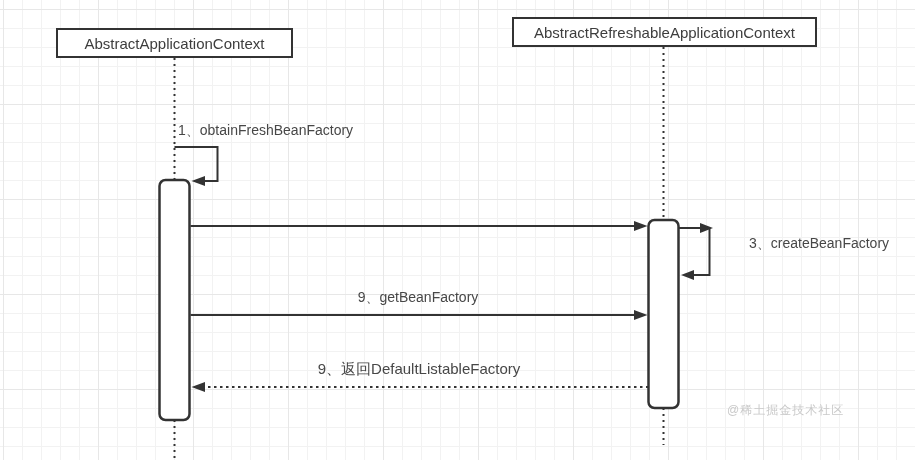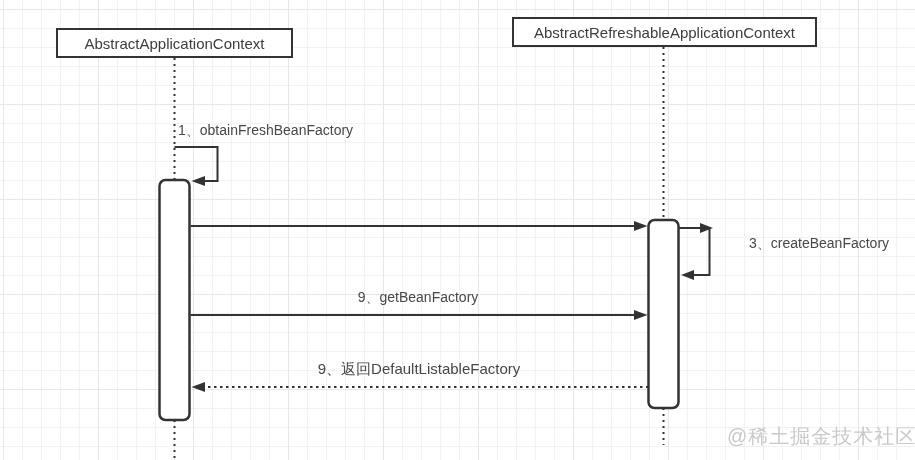--- a/index.html
+++ b/index.html
@@ -49,22 +49,22 @@
   }
   .msg-label.centered { text-align: center; }
   .lbl-1 { left: 178px; top: 122px; }
   .lbl-2 { left: 190px; top: 203px; width: 456px; }
   .lbl-3 { left: 721px; top: 235px; margin-left: 28px; }
   .lbl-4 { left: 190px; top: 289px; width: 456px; }
   .lbl-5 { left: 190px; top: 360px; width: 458px; font-size: 15px; }
   .watermark {
     position: absolute;
     left: 727px;
-    top: 423px;
-    font-size: 20px;
+    top: 402px;
+    font-size: 12px;
     color: #c9c9c9;
     letter-spacing: 1px;
     white-space: nowrap;
   }
 </style>
 </head>
 <body>
 
 <div class="canvas">
 

